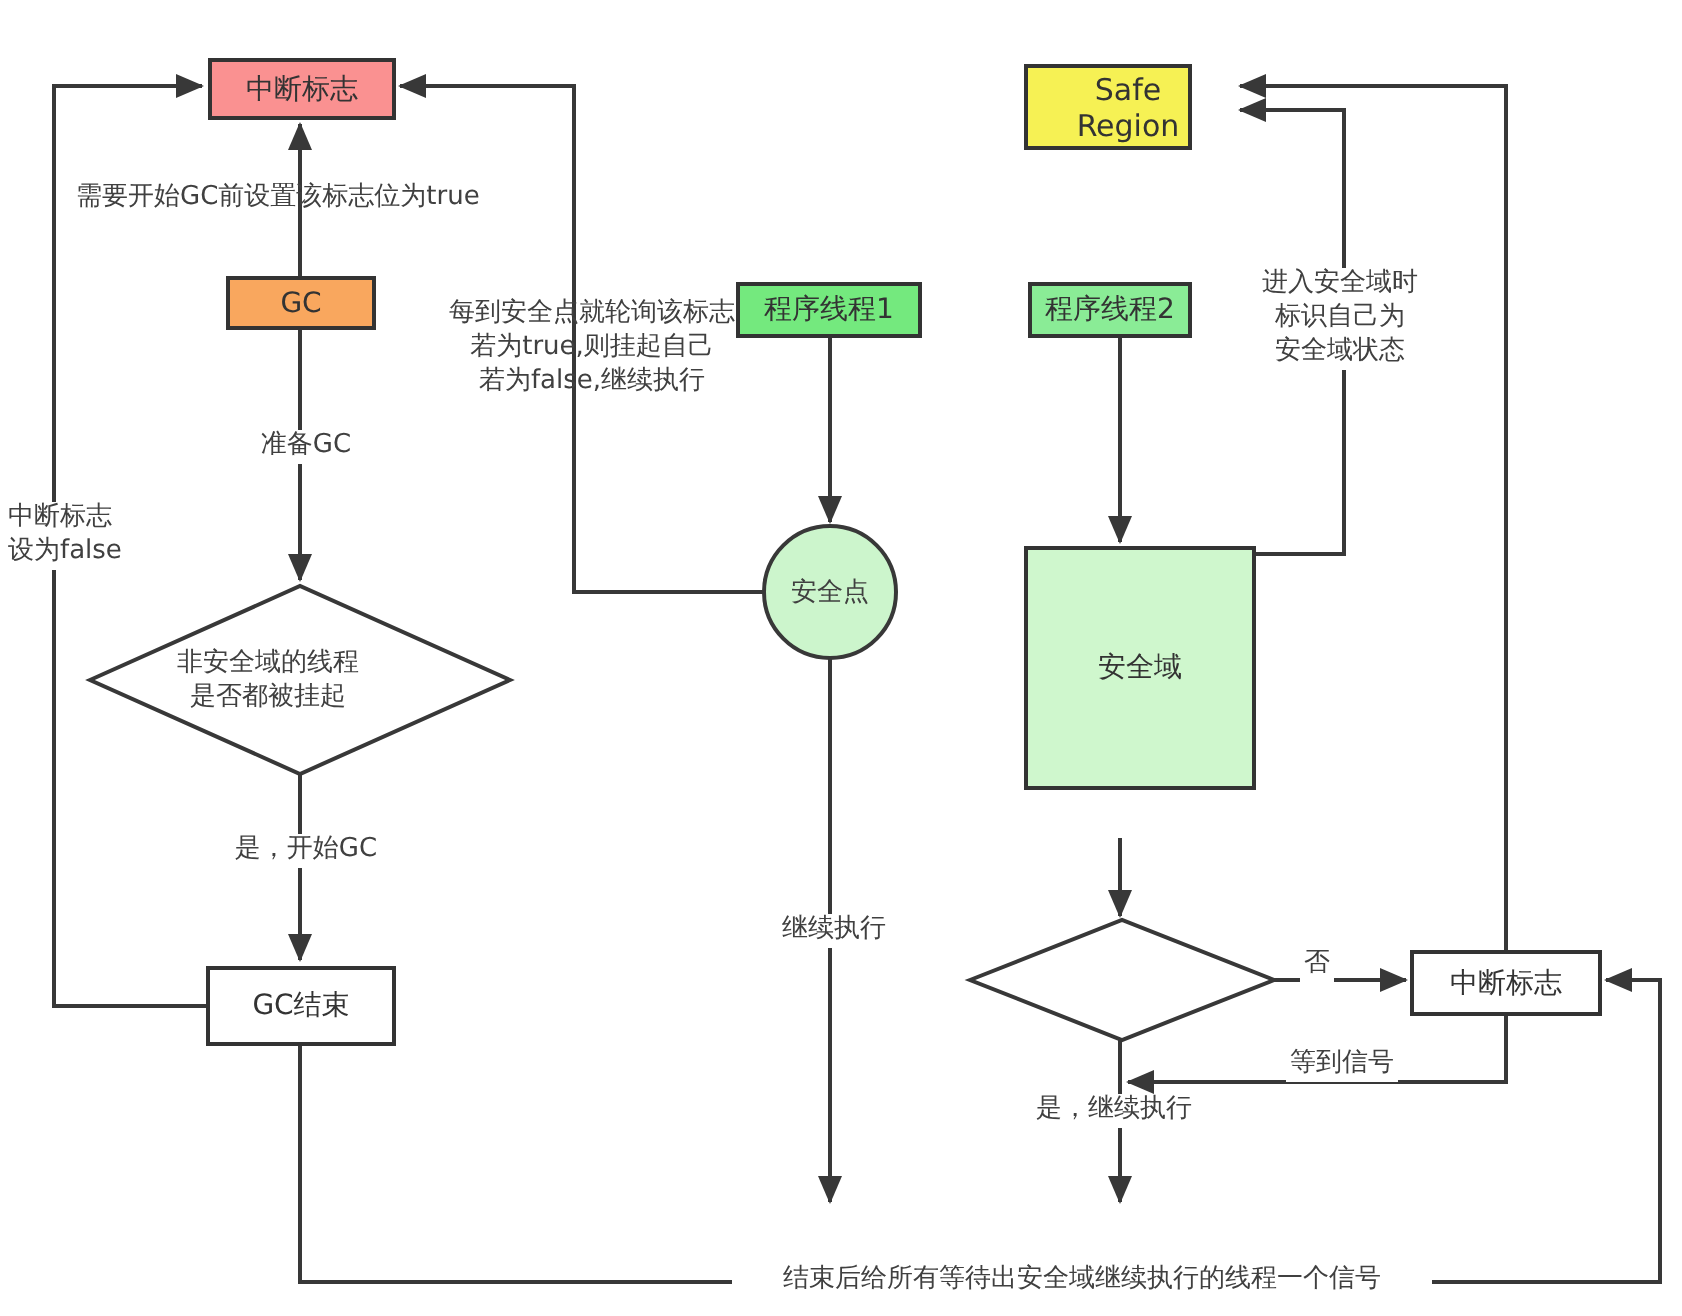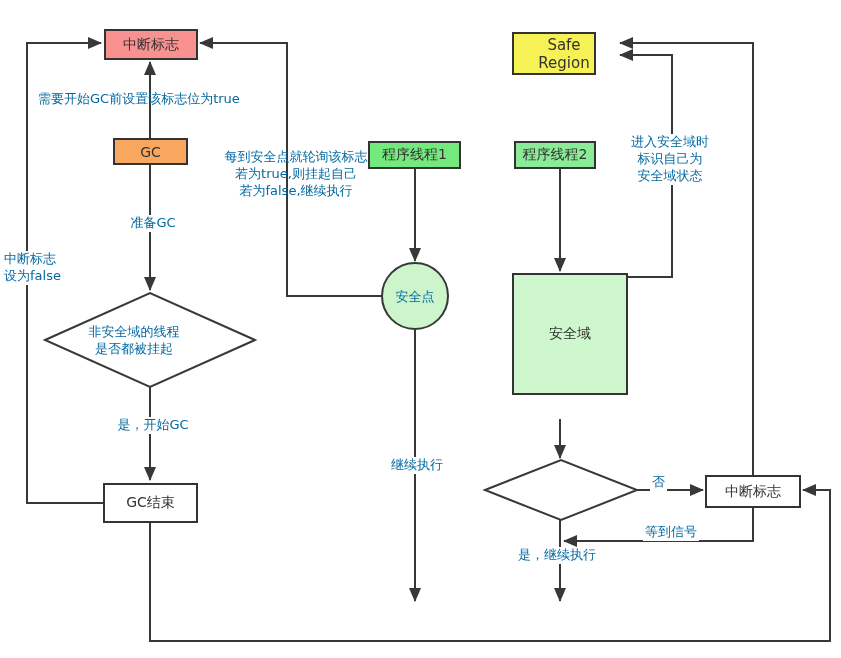--- a/index.html
+++ b/index.html
@@ -19,21 +19,21 @@
   .n-interrupt   { left:104px; top:29px;  width:94px;  height:31px; }
   .n-gc          { left:113px; top:138px; width:75px;  height:27px; }
   .n-gcend       { left:103px; top:483px; width:95px;  height:40px; background:#fff; }
   .n-thread1     { left:368px; top:141px; width:93px;  height:28px; }
   .n-thread2     { left:514px; top:141px; width:82px;  height:28px; }
   .n-saferegion  { left:512px; top:32px;  width:84px; height:43px; font-size:15px;padding-left:20px; }
   .n-safezone    { left:512px; top:273px; width:116px; height:122px; }
   .n-wait        { left:705px; top:475px; width:96px;  height:33px; background:#fff; }
 
   .lbl {
-    position:absolute; font-size:13px; color:#0369a1; line-height:1.3;
+    position:absolute; font-size:13px; color:#404040; line-height:1.3;
     white-space:pre-line; z-index:3;
   }
   .bgw { background:#fff; padding:0 2px; }
   .ctr { text-align:center; }
 
   .t-cond1     { left:59px;  top:324px; width:150px; }
   .t-cond2     { left:495px; top:482px; width:132px; }
   .t-safepoint { left:385px; top:289px; width:60px;  }
 
   .l-settrue    { left:38px;  top:91px;  }
@@ -125,14 +125,15 @@
 若为true,则挂起自己
 若为false,继续执行</div>
   <div class="lbl ctr bgw l-yesstart">是，开始GC</div>
   <div class="lbl ctr bgw l-continue">继续执行</div>
   <div class="lbl ctr bgw l-enter">进入安全域时
 标识自己为
 安全域状态</div>
   <div class="lbl bgw l-no">否</div>
   <div class="lbl bgw l-gotsignal">等到信号</div>
   <div class="lbl bgw l-yescont">是，继续执行</div>
+  <div class="lbl ctr bgw l-bottom">结束后给所有等待出安全域继续执行的线程一个信号</div>
 
 </div>
 
 </body></html>

